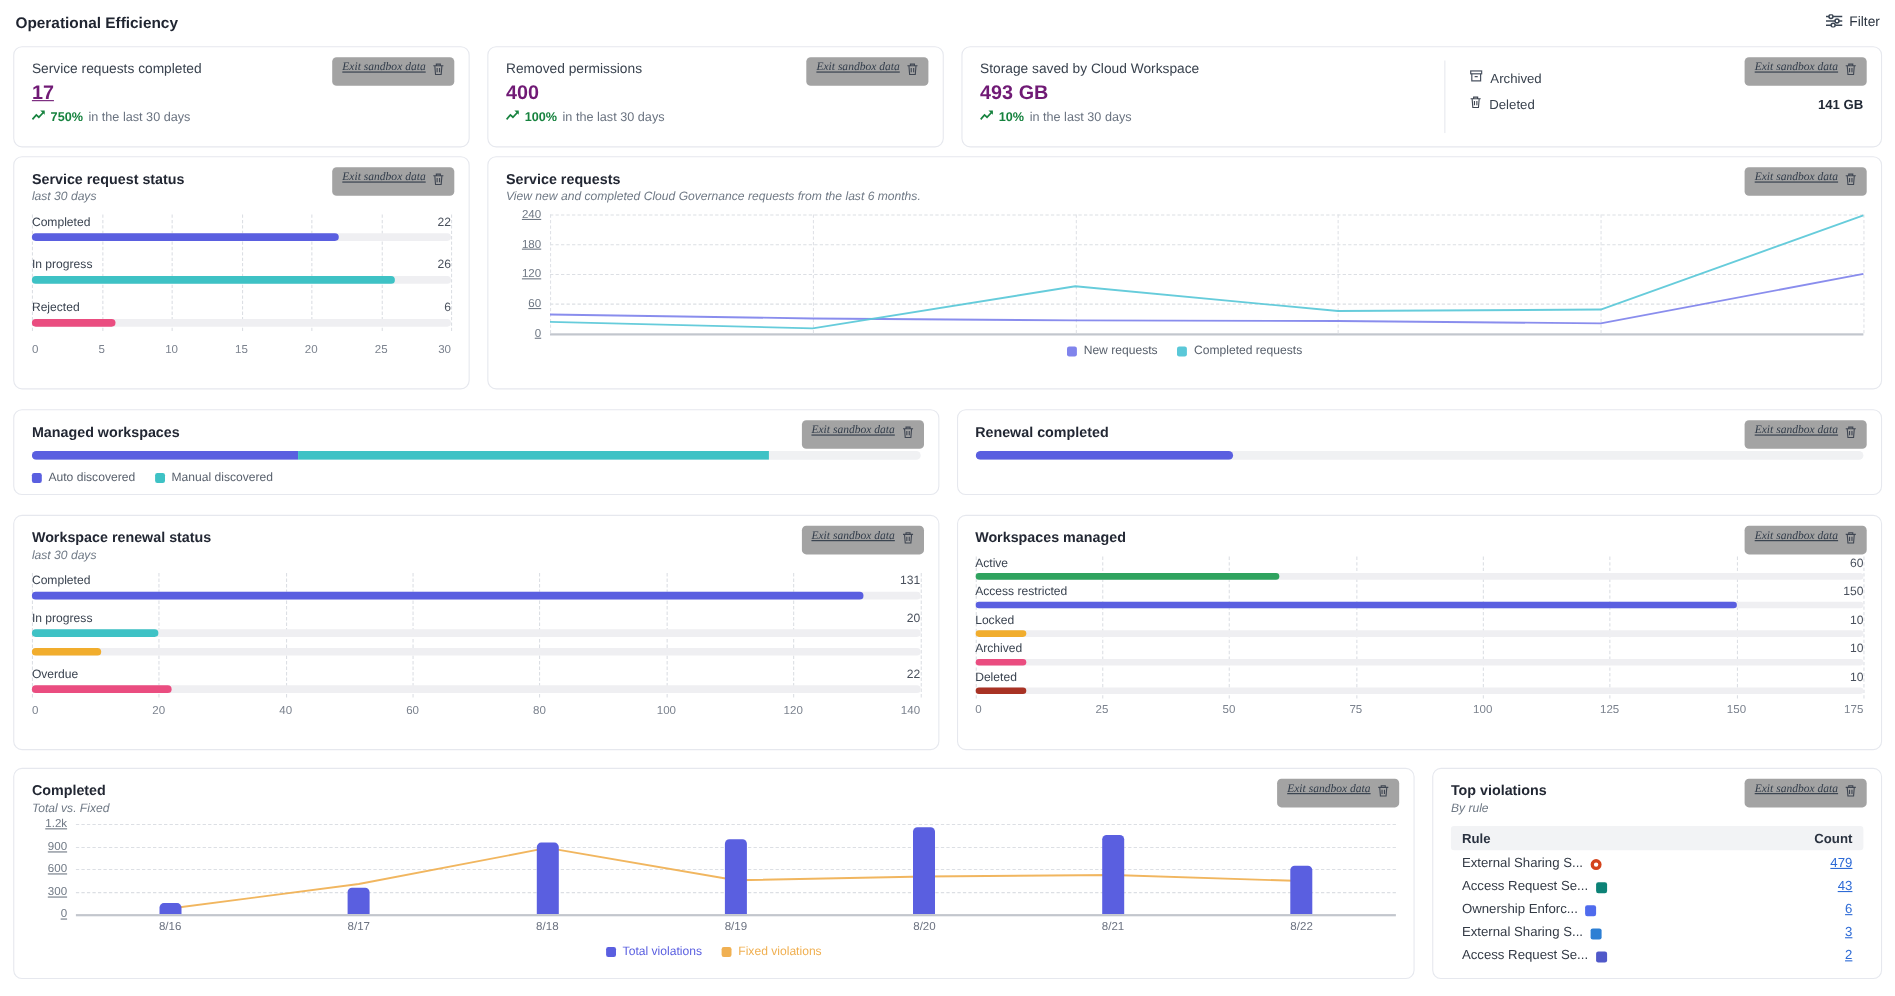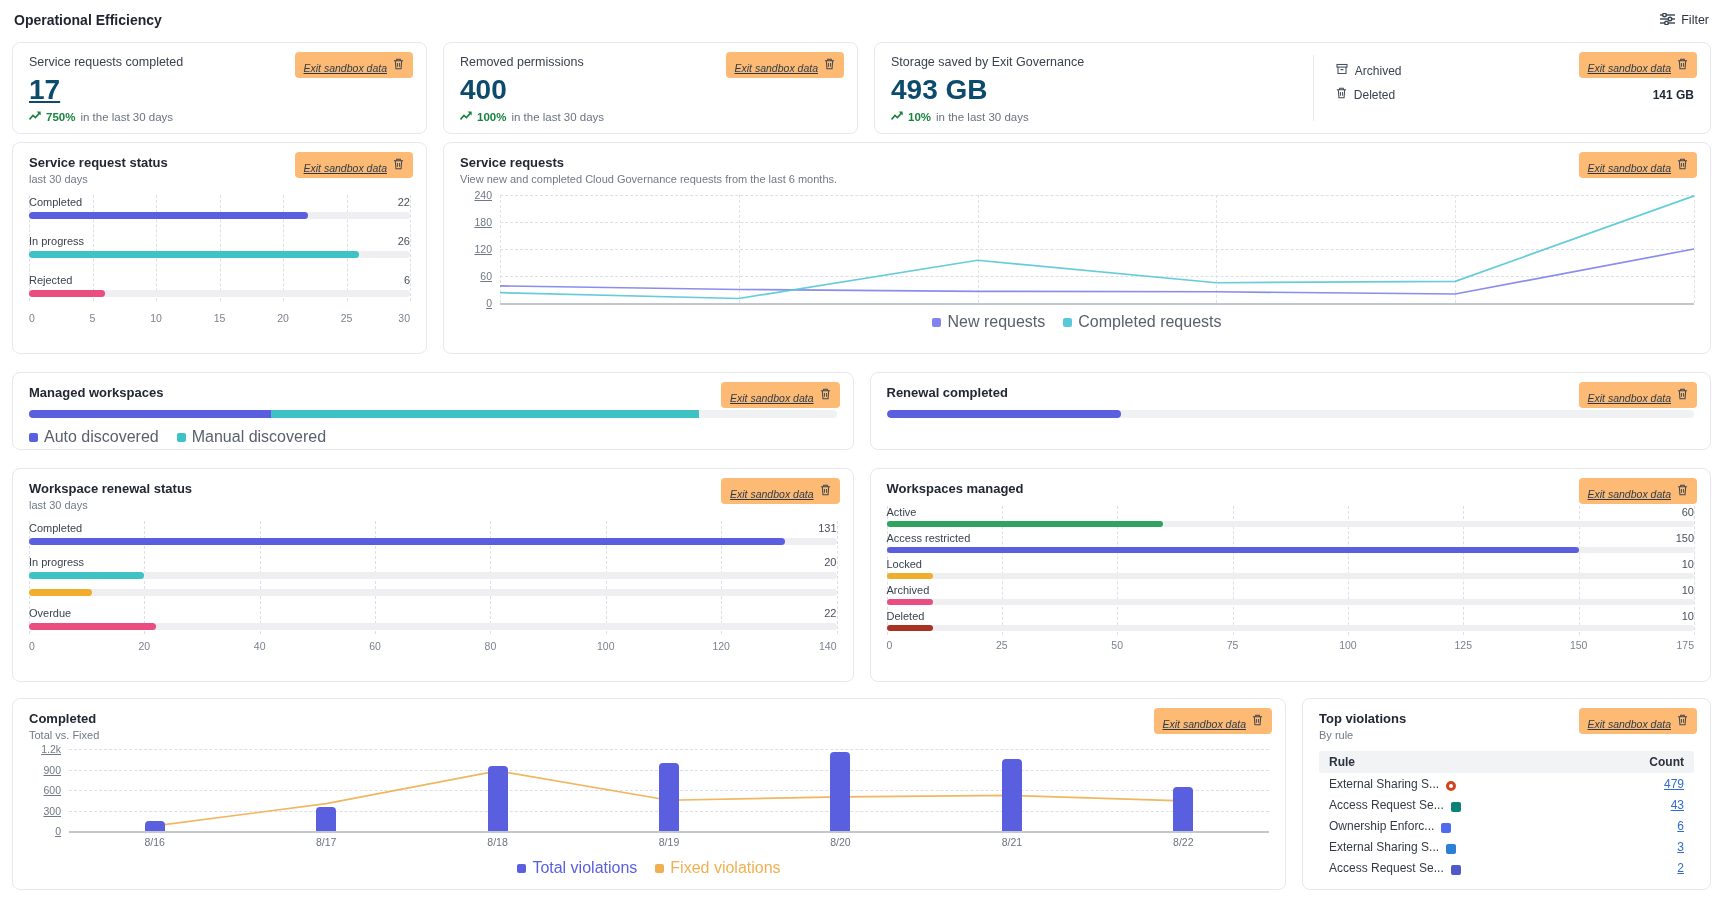--- a/index.html
+++ b/index.html
@@ -8,47 +8,47 @@
   .page { width:1723px; height:905px; padding:6px 12px 10px; position:relative; }
 
   .topbar { display:flex; justify-content:space-between; align-items:center; height:28px; padding:0 2px; }
   .topbar h1 { font-size:14px; font-weight:700; color:#1f2430; }
   .filter-btn { display:flex; align-items:center; gap:6px; font-size:12.5px; color:#2b3440; cursor:pointer; }
 
   .row { display:flex; gap:16px; margin-top:8px; }
   .card { background:#fff; border:1px solid #e6e8ee; border-radius:8px; padding:12px 16px; position:relative; overflow:hidden; }
 
   
-  .sandbox-pill { position:absolute; top:9px; right:13px; display:flex; align-items:flex-end; gap:6px;
-    background:#fdba74; border-radius:4px; padding:4px 9px; cursor:pointer; z-index:3; }
+  .sandbox-pill { position:absolute; top:9px; right:13px; display:flex; align-items:flex-start; gap:6px;
+    background:#a3a3a3; border-radius:4px; padding:4px 9px; cursor:pointer; z-index:3;font-family:Liberation Serif, serif; }
   .sandbox-pill .spx { font-size:10.5px; font-style:italic; text-decoration:underline; color:#303b49; white-space:nowrap; }
 
   
   .row1 { height:92px; }
   .row1 .card { height:92px; }
   .kpi-a, .kpi-b { width:415px; flex:none; }
   .kpi-c { flex:1; display:flex; }
   .kpi-title { font-size:12.5px; color:#39424e; }
-  .kpi-value { display:inline-block; font-size:28px; font-weight:700; color:#0c4a6e; margin-top:5px; }
+  .kpi-value { display:inline-block; font-size:18px; font-weight:700; color:#701a75; margin-top:5px; }
   .kpi-value.link { text-decoration:underline; cursor:pointer; }
   .trend { display:flex; align-items:center; gap:5px; margin-top:5px; font-size:11.5px; }
   .trend b { color:#17833f; }
   .trend .suffix { color:#6a7380; }
   .kpi-left { flex:1.15; }
   .kpi-right { flex:1; border-left:1px solid #e7e9ee; padding:8px 0 0 22px; margin-left:10px; }
   .bk-row { display:flex; align-items:center; gap:7px; font-size:12px; color:#39424e; margin-bottom:9px; }
   .bk-row .bk-val { margin-left:auto; font-weight:700; color:#1f2734; }
 
   
   .row2 { height:212px; }
   .row2 .card { height:212px; }
   .c-srs { width:415px; flex:none; }
   .c-sr  { flex:1; }
   .card-title { font-size:13px; font-weight:700; color:#222733; }
-  .card-sub { font-size:11px; color:#707a86; margin-top:3px; }
+  .card-sub { font-size:11px; color:#707a86; margin-top:3px;font-style:italic; }
 
   
   .hchart { margin-top:10px; }
   .hb-body { position:relative; }
   .hb-grid { position:absolute; inset:0 0 -4px 0; }
   .hb-grid i { position:absolute; top:0; bottom:0; border-left:1px dashed #dcdfe4; }
   .hb-row { position:relative; z-index:1; }
   .hb-head { display:flex; justify-content:space-between; font-size:11px; color:#3a4350; padding:1px 0 4px;gap:40px; }
   .hb-val { color:#49505c; }
   .hb-track { height:7px; background:#efeff2; border-radius:4px; }
@@ -71,21 +71,21 @@
   #c-service_requests .lc { height:108px; }
   #c-violations .lc { height:82px; margin-top:8px; }
   .hg { position:absolute; left:0; right:0; border-top:1px dashed #dcdfe4; }
   .hax { position:absolute; left:0; right:0; border-top:2px solid #c2c6cd; }
   .vg { position:absolute; top:0; bottom:0; border-left:1px dashed #e0e2e7; }
   .lc-plot svg { position:absolute; inset:0; width:100%; height:100%; overflow:visible; }
   .lc-plot polyline { fill:none; stroke-width:1.7; vector-effect:non-scaling-stroke; stroke-linejoin:round; opacity:.92; }
   .vbar { position:absolute; bottom:0; width:20px; border-radius:4px 4px 0 0; z-index:1; }
   .cx-labels { position:relative; height:13px; margin:5px 0 0 40px; font-size:10.5px; color:#6b7280; }
   .cx-labels span { position:absolute; transform:translateX(-50%); }
-  .chart-legend { display:flex; gap:18px; margin-top:10px; font-size:16px; color:#59616d; }
+  .chart-legend { display:flex; gap:18px; margin-top:10px; font-size:11px; color:#59616d; }
   .chart-legend.center { justify-content:center; }
   .chart-legend .li { display:flex; align-items:center; gap:6px; }
   .chart-legend .sw { width:9px; height:9px; border-radius:2px; display:inline-block; }
 
   
   .row3 { height:78px; margin-top:18px; }
   .row3 .card { flex:1; height:78px; }
   .stk-track { height:8px; border-radius:4px; background:#f0f1f3; display:flex; overflow:hidden; margin-top:10px; }
   .stk-seg { height:100%; }
   .prg-caption { font-size:11px; color:#707a86; margin-top:9px; }
@@ -173,21 +173,21 @@
     </div>
 
     <div class="card kpi-c">
       <div class="sandbox-pill">
           <span class="spx">Exit sandbox data</span>
           <span><svg width="11" height="12" viewBox="0 0 12 13">
               <path d="M1 3h10M4 3V1.4h4V3M2.5 3l.7 8.6h5.6l.7-8.6M4.8 5.3v4.2M7.2 5.3v4.2" stroke="#3f4652" stroke-width="1.1" fill="none"></path>
             </svg></span>
         </div>
       <div class="kpi-left">
-        <div class="kpi-title">Storage saved by Exit Governance</div>
+        <div class="kpi-title">Storage saved by Cloud Workspace</div>
         <span class="kpi-value">493 GB</span>
         <div class="trend">
           <span><svg width="12" height="10" viewBox="0 0 12 10">
                 <path d="M0.5 8.5 L4 4.5 L6.3 6.6 L11 1.6" stroke="#17833f" stroke-width="1.6" fill="none"></path>
                 <polygon points="7.6,0.4 11.6,0.4 11.6,4.4" fill="#17833f"></polygon>
               </svg></span>
           <b>10%</b>
           <span class="suffix">in the last 30 days</span>
         </div>
       </div>

